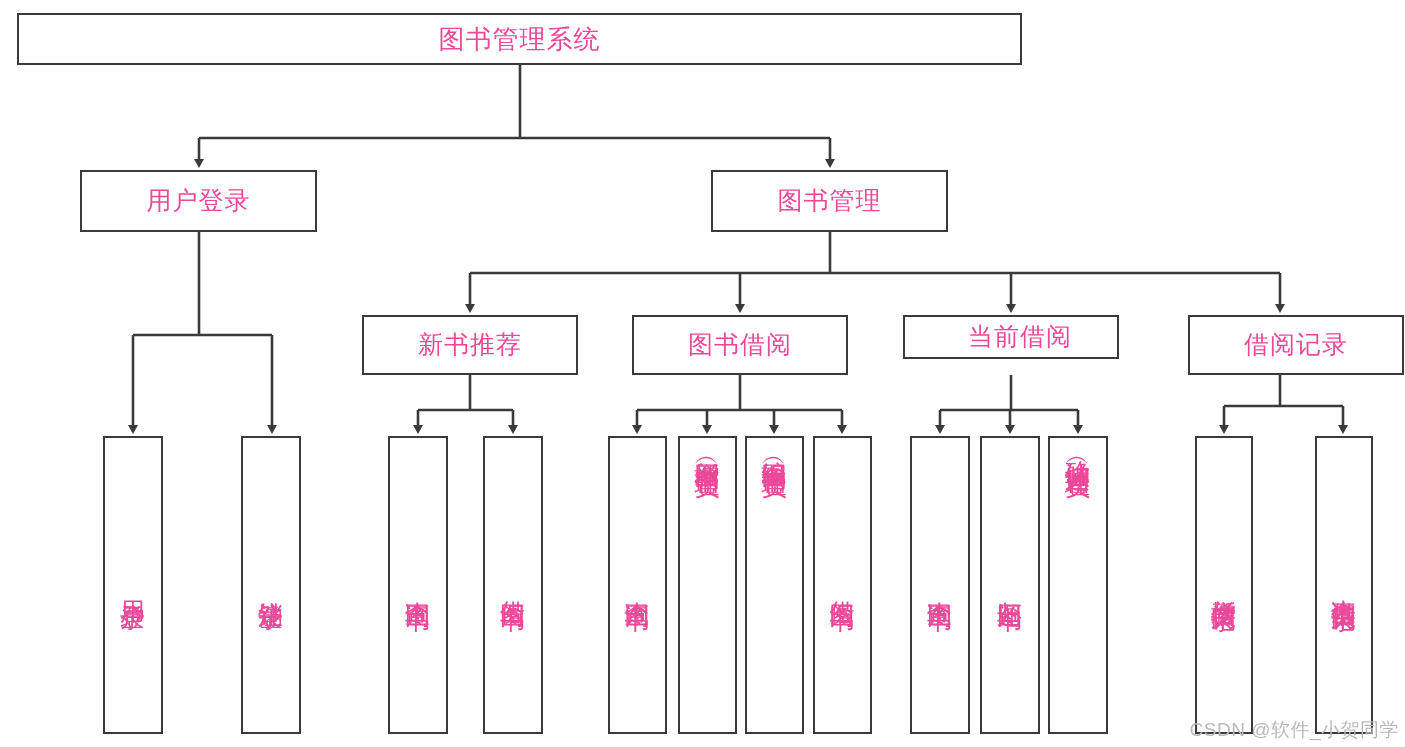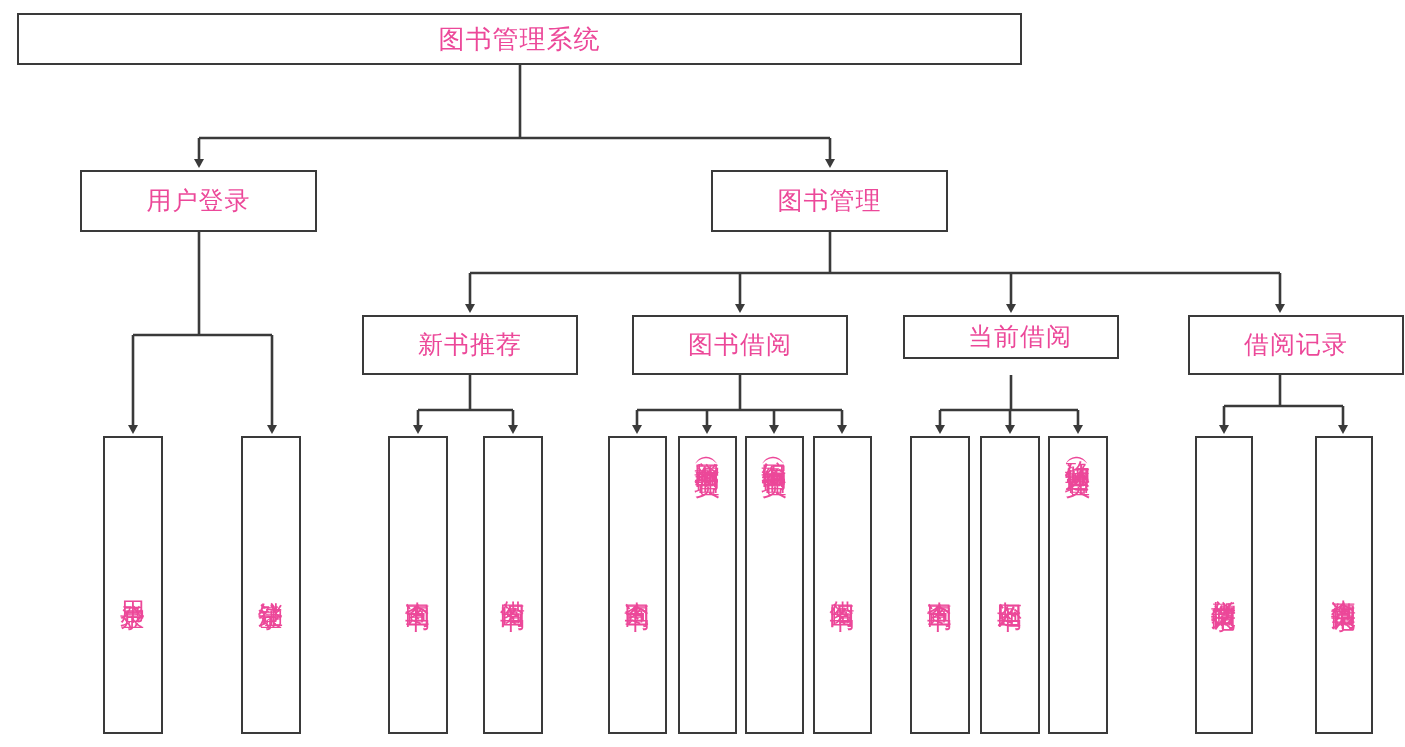--- a/index.html
+++ b/index.html
@@ -210,14 +210,15 @@
     <div class="leaf-inner">
       <span class="vtext">新增借阅记录</span>
     </div>
   </div>
   <div class="node v" style="left:1315px;top:436px;width:58px;height:298px;">
     <div class="leaf-inner">
       <span class="vtext">查询借阅记录</span>
     </div>
   </div>
 
+  <div class="watermark">CSDN @软件_小贺同学</div>
 
 </div>
 
 </body></html>

